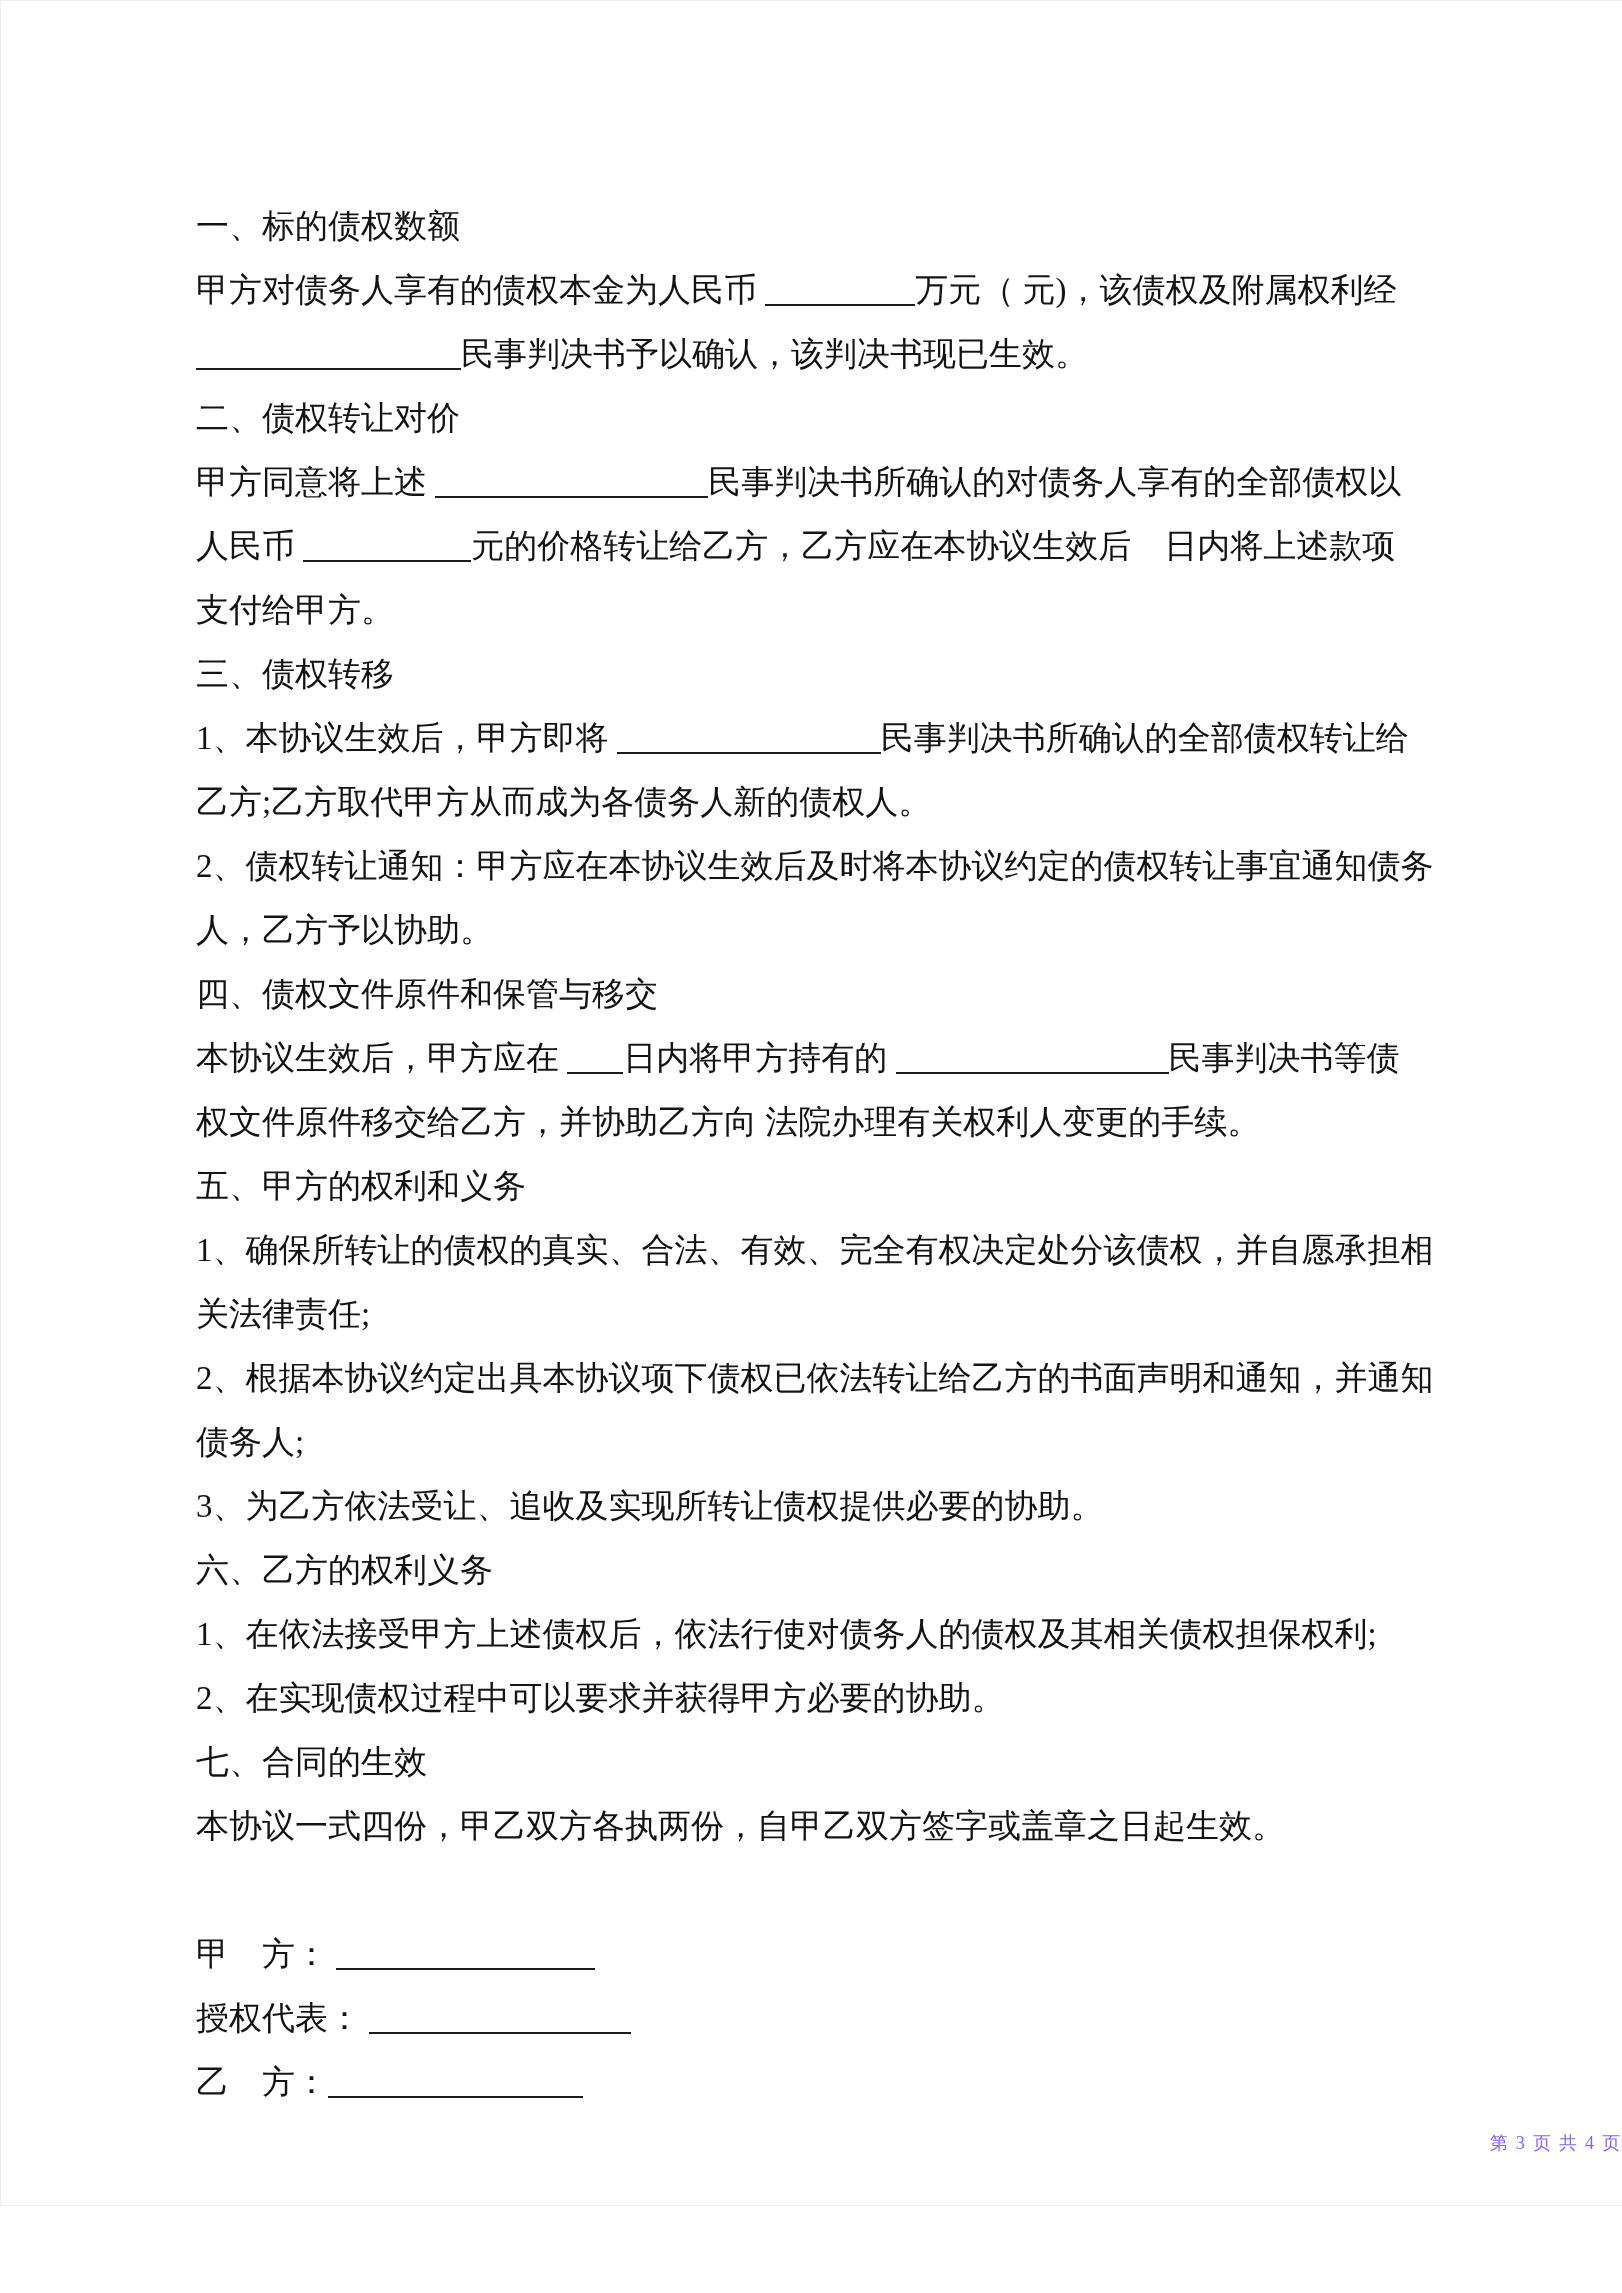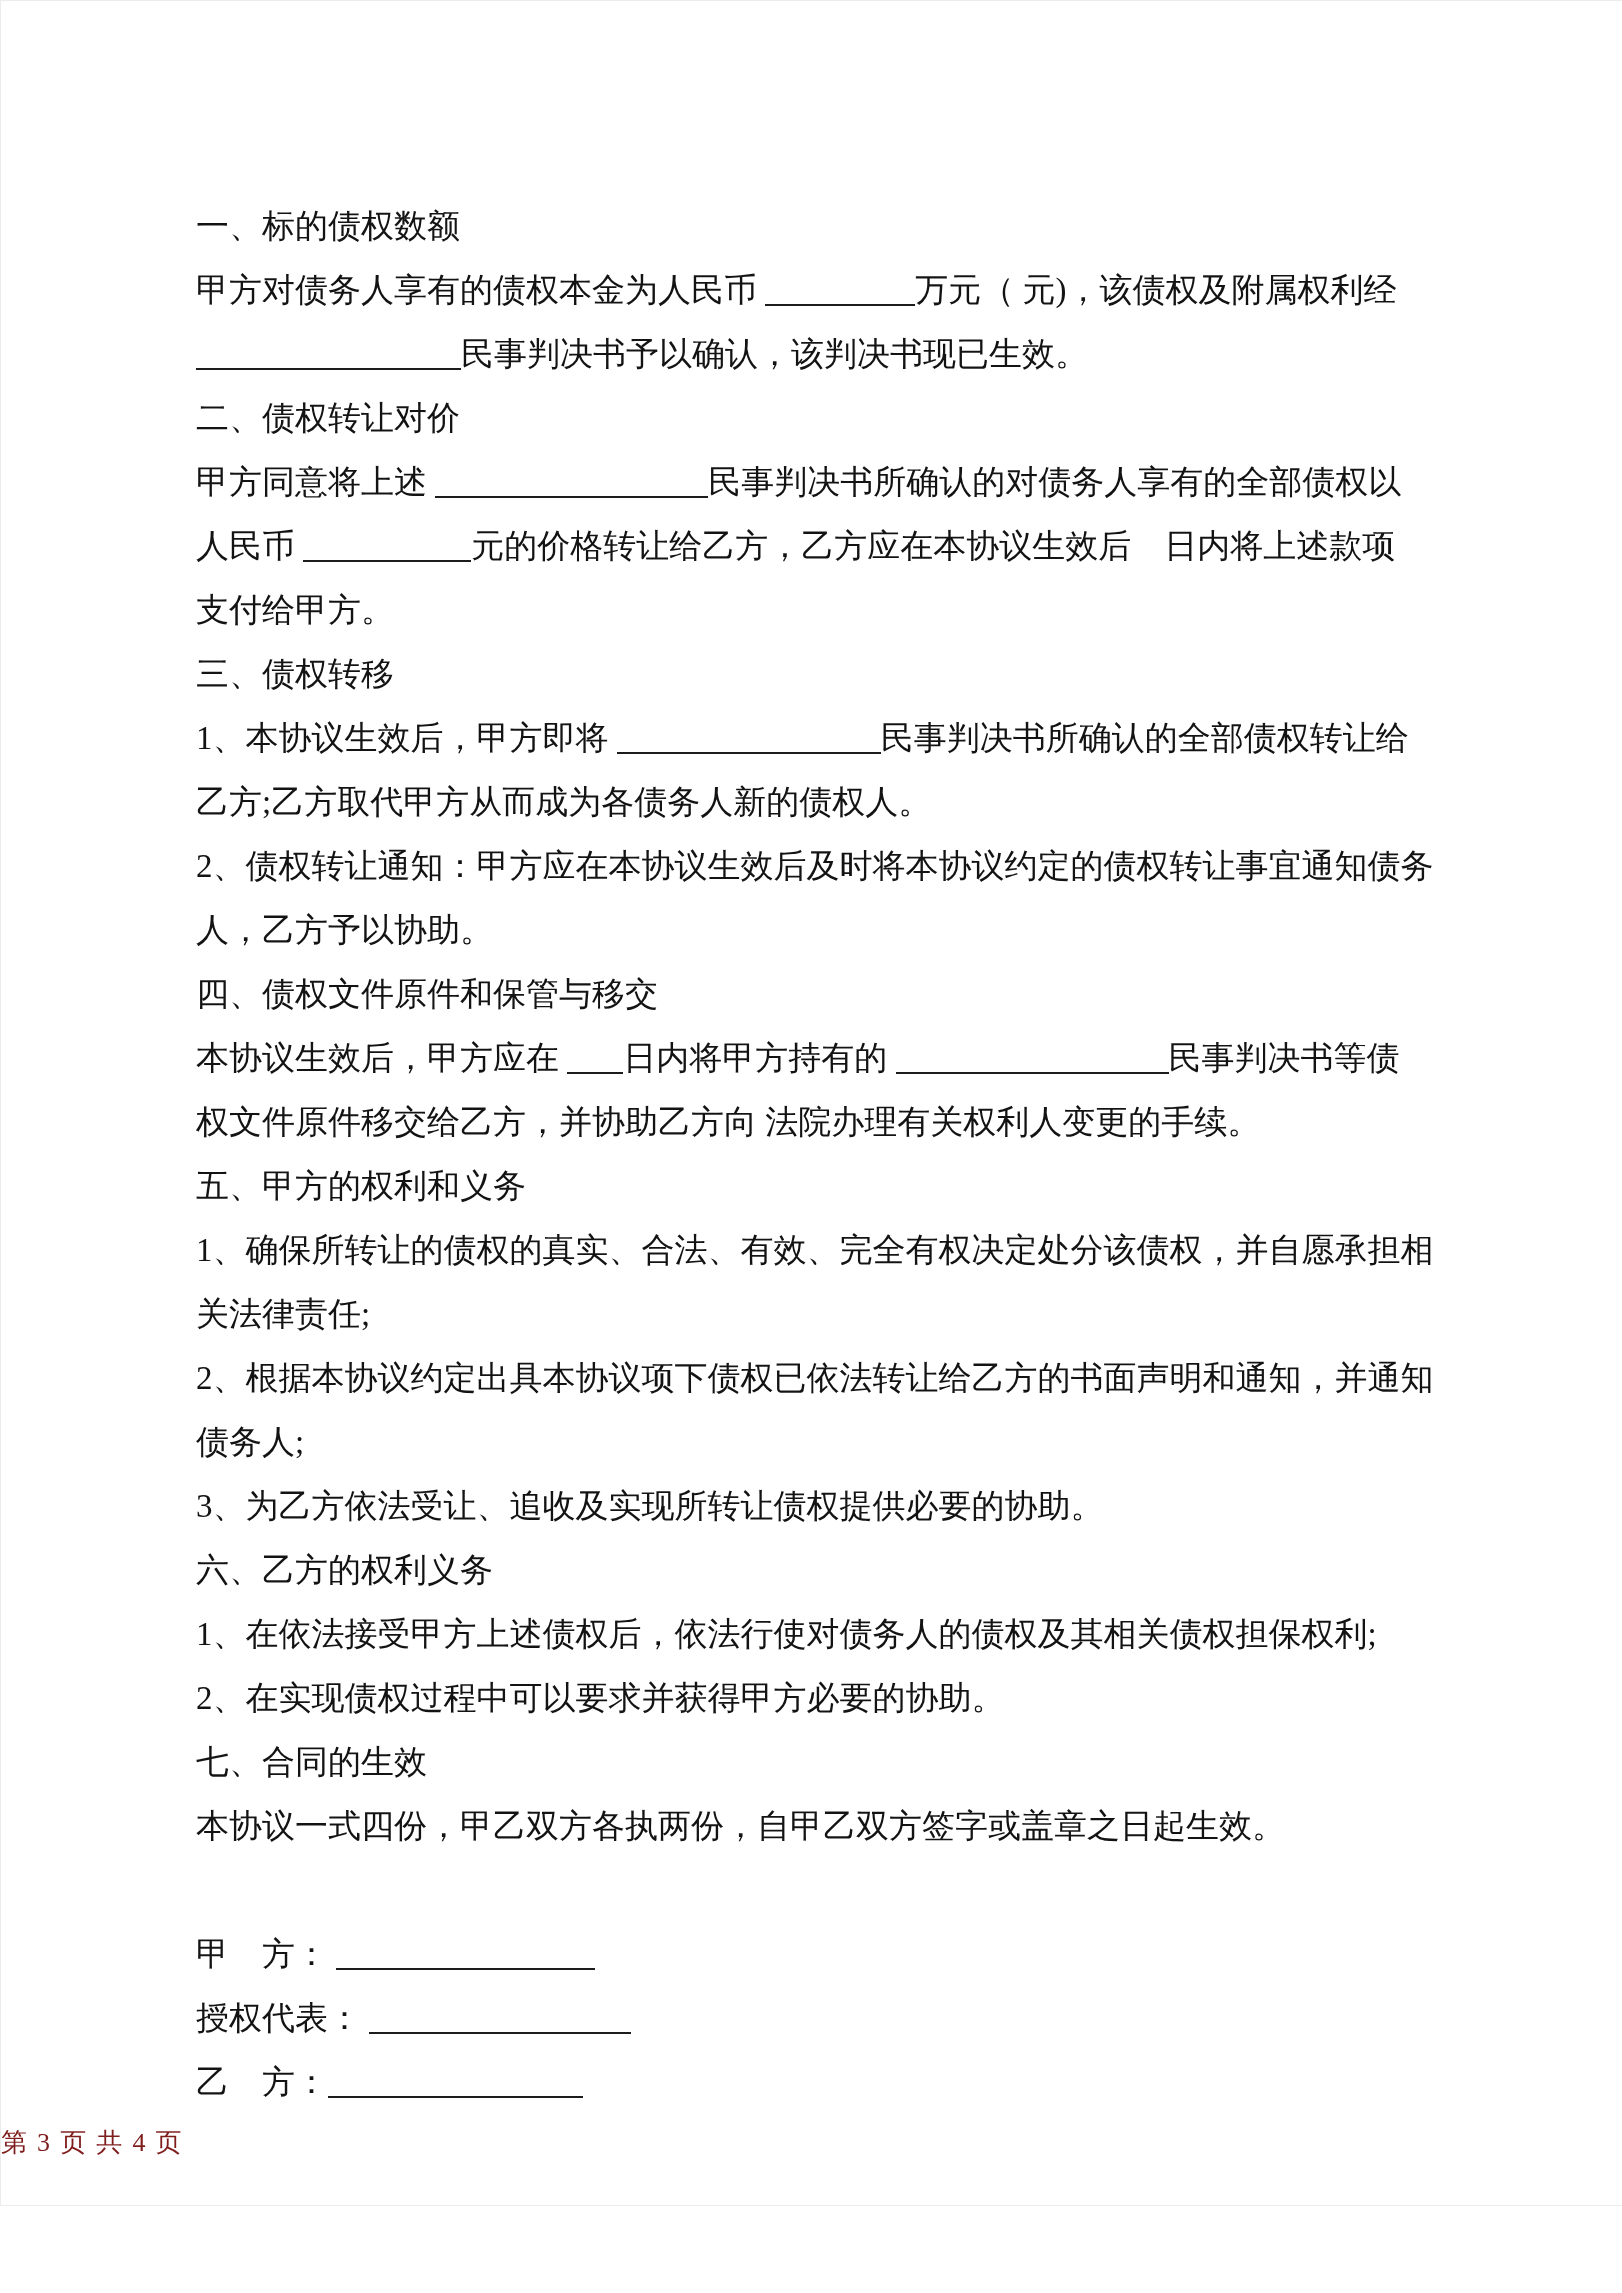--- a/index.html
+++ b/index.html
@@ -38,24 +38,24 @@
     display: inline-block;
     height: 1em;
     border-bottom: 2.7px solid #1c1c1c;
     margin-bottom: -4.5px;
   }
   .footer {
     position: absolute;
     left: 0;
     top: 2124px;
     width: 100%;
-    text-align: left;
-    font-size: 26px;
+    text-align: right;
+    font-size: 18px;
     line-height: 36px;
-    color: #7f1d1d;
+    color: #8b5cf6;
     letter-spacing: 1.8px;
   }
 </style>
 </head>
 <body>
 
 <div class="page">
   <div class="doc-body"><div class="line"><span>一、标的债权数额</span></div><div class="line"><span>甲方对债务人享有的债权本金为人民币 </span><span class="blank" style="width: 150px;"></span><span>万元（ 元)，该债权及附属权利经</span></div><div class="line"><span class="blank" style="width: 265px;"></span><span>民事判决书予以确认，该判决书现已生效。</span></div><div class="line"><span>二、债权转让对价</span></div><div class="line"><span>甲方同意将上述 </span><span class="blank" style="width: 273px;"></span><span>民事判决书所确认的对债务人享有的全部债权以</span></div><div class="line"><span>人民币 </span><span class="blank" style="width: 168px;"></span><span>元的价格转让给乙方，乙方应在本协议生效后　日内将上述款项</span></div><div class="line"><span>支付给甲方。</span></div><div class="line"><span>三、债权转移</span></div><div class="line"><span>1、本协议生效后，甲方即将 </span><span class="blank" style="width: 264px;"></span><span>民事判决书所确认的全部债权转让给</span></div><div class="line"><span>乙方;乙方取代甲方从而成为各债务人新的债权人。</span></div><div class="line"><span>2、债权转让通知：甲方应在本协议生效后及时将本协议约定的债权转让事宜通知债务</span></div><div class="line"><span>人，乙方予以协助。</span></div><div class="line"><span>四、债权文件原件和保管与移交</span></div><div class="line"><span>本协议生效后，甲方应在 </span><span class="blank" style="width: 56px;"></span><span>日内将甲方持有的 </span><span class="blank" style="width: 273px;"></span><span>民事判决书等债</span></div><div class="line"><span>权文件原件移交给乙方，并协助乙方向 法院办理有关权利人变更的手续。</span></div><div class="line"><span>五、甲方的权利和义务</span></div><div class="line"><span>1、确保所转让的债权的真实、合法、有效、完全有权决定处分该债权，并自愿承担相</span></div><div class="line"><span>关法律责任;</span></div><div class="line"><span>2、根据本协议约定出具本协议项下债权已依法转让给乙方的书面声明和通知，并通知</span></div><div class="line"><span>债务人;</span></div><div class="line"><span>3、为乙方依法受让、追收及实现所转让债权提供必要的协助。</span></div><div class="line"><span>六、乙方的权利义务</span></div><div class="line"><span>1、在依法接受甲方上述债权后，依法行使对债务人的债权及其相关债权担保权利;</span></div><div class="line"><span>2、在实现债权过程中可以要求并获得甲方必要的协助。</span></div><div class="line"><span>七、合同的生效</span></div><div class="line"><span>本协议一式四份，甲乙双方各执两份，自甲乙双方签字或盖章之日起生效。</span></div><div class="line spacer"></div><div class="line"><span>甲　方： </span><span class="blank" style="width: 259px;"></span></div><div class="line"><span>授权代表： </span><span class="blank" style="width: 262px;"></span></div><div class="line"><span>乙　方：</span><span class="blank" style="width: 255px;"></span></div></div>
   <div class="footer">第 3 页 共 4 页</div>
 </div>

